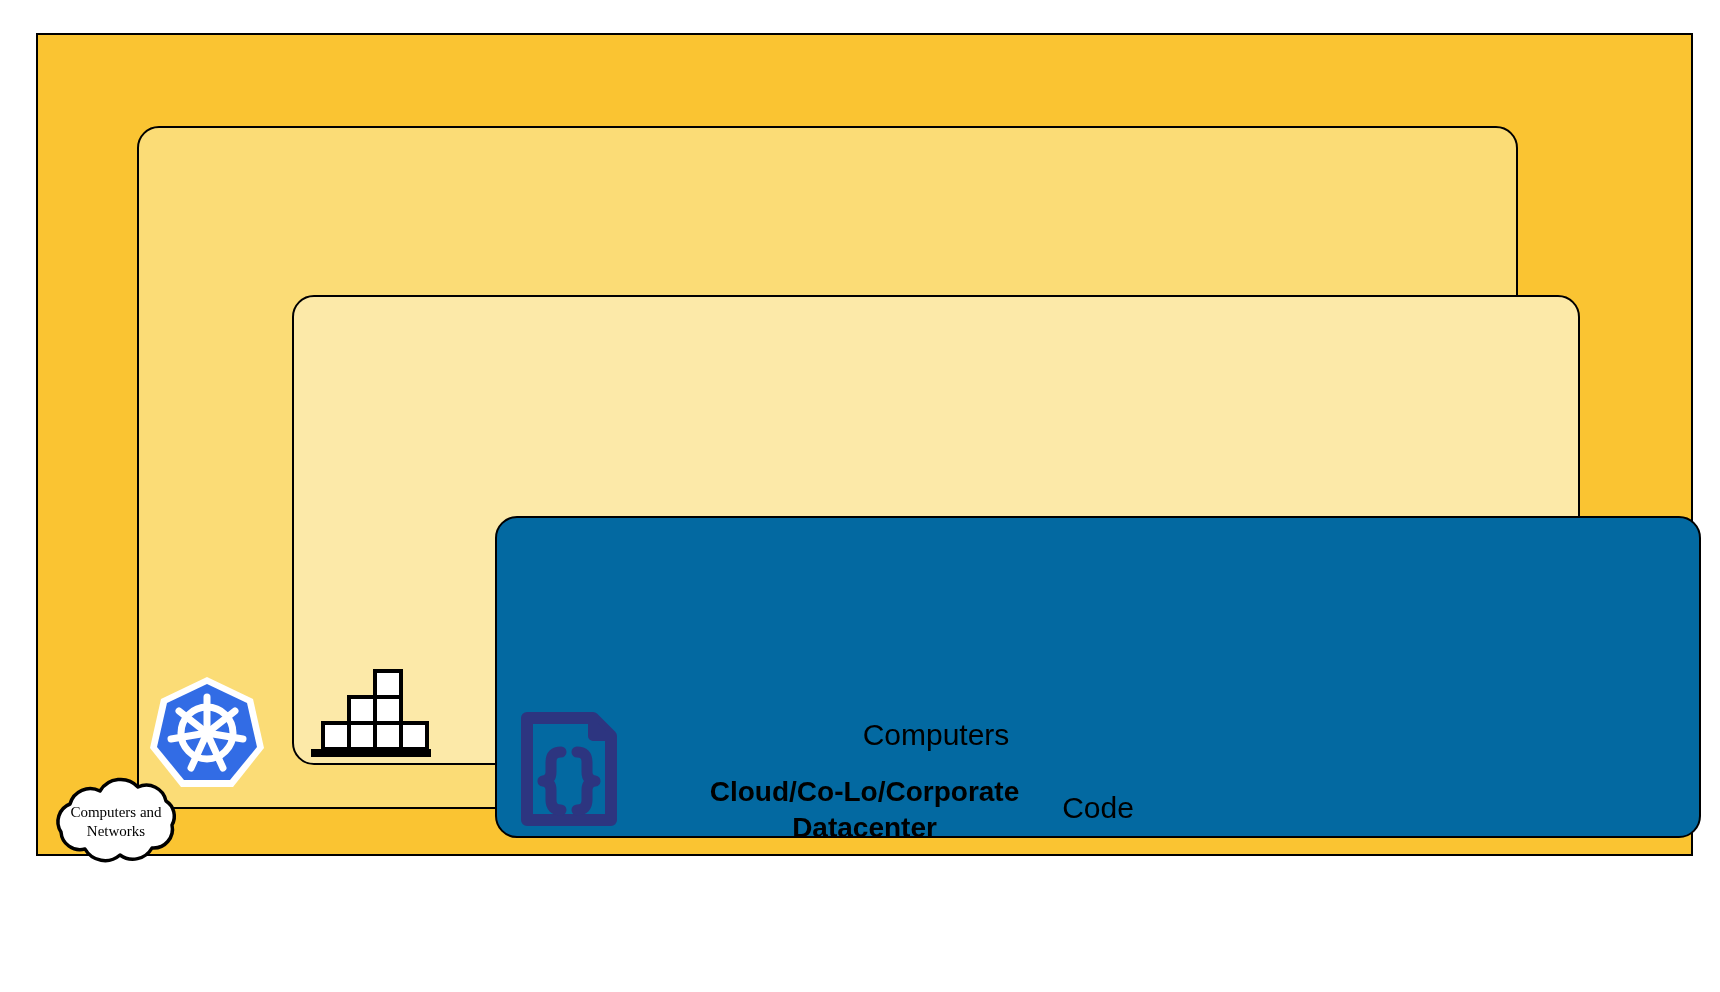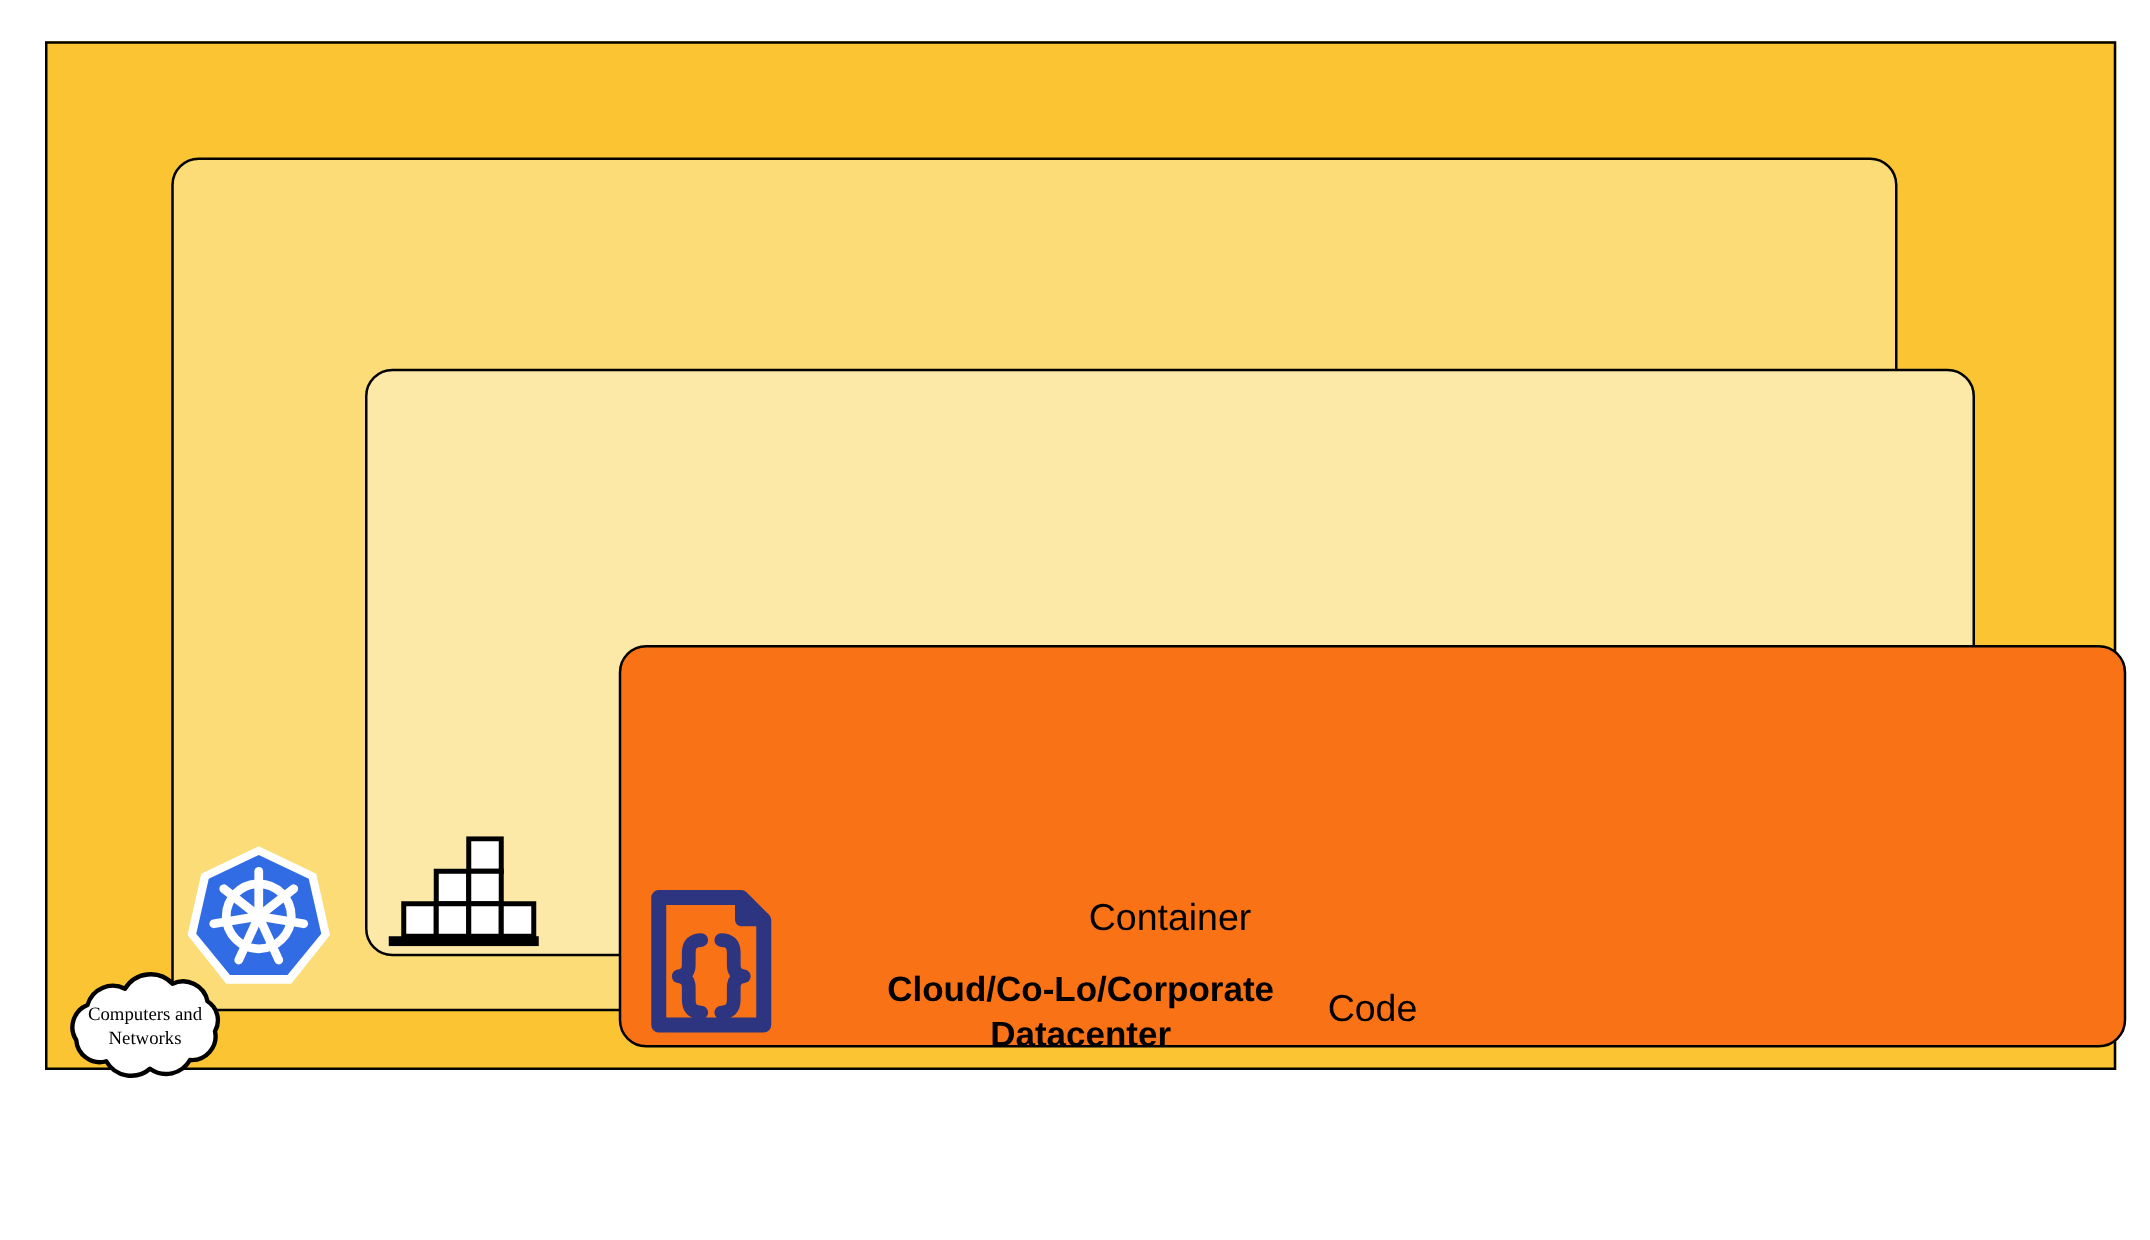--- a/index.html
+++ b/index.html
@@ -115,21 +115,21 @@
 <body>
 
 <div id="stage">
 
   <div class="layer" id="layer-datacenter" style="background: rgb(250, 196, 50);">
 
     <div class="layer" id="layer-cluster" style="background: rgb(251, 220, 118);">
 
       <div class="layer" id="layer-container" style="background: rgb(252, 233, 168);">
 
-        <div class="layer" id="layer-code" style="background: #f97316;">
+        <div class="layer" id="layer-code" style="background: #0369a1;">
 
           <div class="icon-wrap" id="icon-code-file">
             <svg viewBox="0 0 104 122" width="104" height="122" aria-hidden="true">
               <path d="M10 10 h66 l18 18 v84 a0 0 0 0 1 0 0 h-84 a0 0 0 0 1 0 0 Z" fill="none" stroke="#2d3580" stroke-width="12" stroke-linejoin="round" stroke-linecap="round" transform="translate(0,0)"></path>
               <path d="M76 10 v18 h18" fill="#2d3580" stroke="#2d3580" stroke-width="10" stroke-linejoin="round"></path>
 
               <path d="M44 44 q-10 0 -10 10 v10 q0 8 -8 9 q8 1 8 9 v10 q0 10 10 10" fill="none" stroke="#2d3580" stroke-width="11" stroke-linecap="round" stroke-linejoin="round"></path>
               <path d="M60 44 q10 0 10 10 v10 q0 8 8 9 q-8 1 -8 9 v10 q0 10 -10 10" fill="none" stroke="#2d3580" stroke-width="11" stroke-linecap="round" stroke-linejoin="round"></path>
             </svg>
           </div>
@@ -148,21 +148,21 @@
             <rect x="14" y="54" width="26" height="26" fill="#ffffff" stroke="#000000" stroke-width="4"></rect>
             <rect x="40" y="54" width="26" height="26" fill="#ffffff" stroke="#000000" stroke-width="4"></rect>
             <rect x="66" y="54" width="26" height="26" fill="#ffffff" stroke="#000000" stroke-width="4"></rect>
             <rect x="92" y="54" width="26" height="26" fill="#ffffff" stroke="#000000" stroke-width="4"></rect>
             <rect x="118" y="54" width="0" height="0" fill="#ffffff" stroke="#000000" stroke-width="0"></rect>
 
             <rect x="2" y="80" width="120" height="8" fill="#000000"></rect>
           </svg>
         </div>
 
-        <div class="layer-label" id="label-container">Container</div>
+        <div class="layer-label" id="label-container">Computers</div>
       </div>
 
       <div class="icon-wrap" id="icon-kubernetes">
         <svg viewBox="0 0 116 116" width="116" height="116" aria-hidden="true">
 
           <polygon points="58,2 104,24 115,73 84,112 32,112 1,73 12,24" fill="#ffffff"></polygon>
 
           <polygon points="58,9 98,28 108,72 81,105 35,105 8,72 18,28" fill="#326ce5"></polygon>
 
           <g fill="none" stroke="#ffffff" stroke-width="7" stroke-linecap="round">

